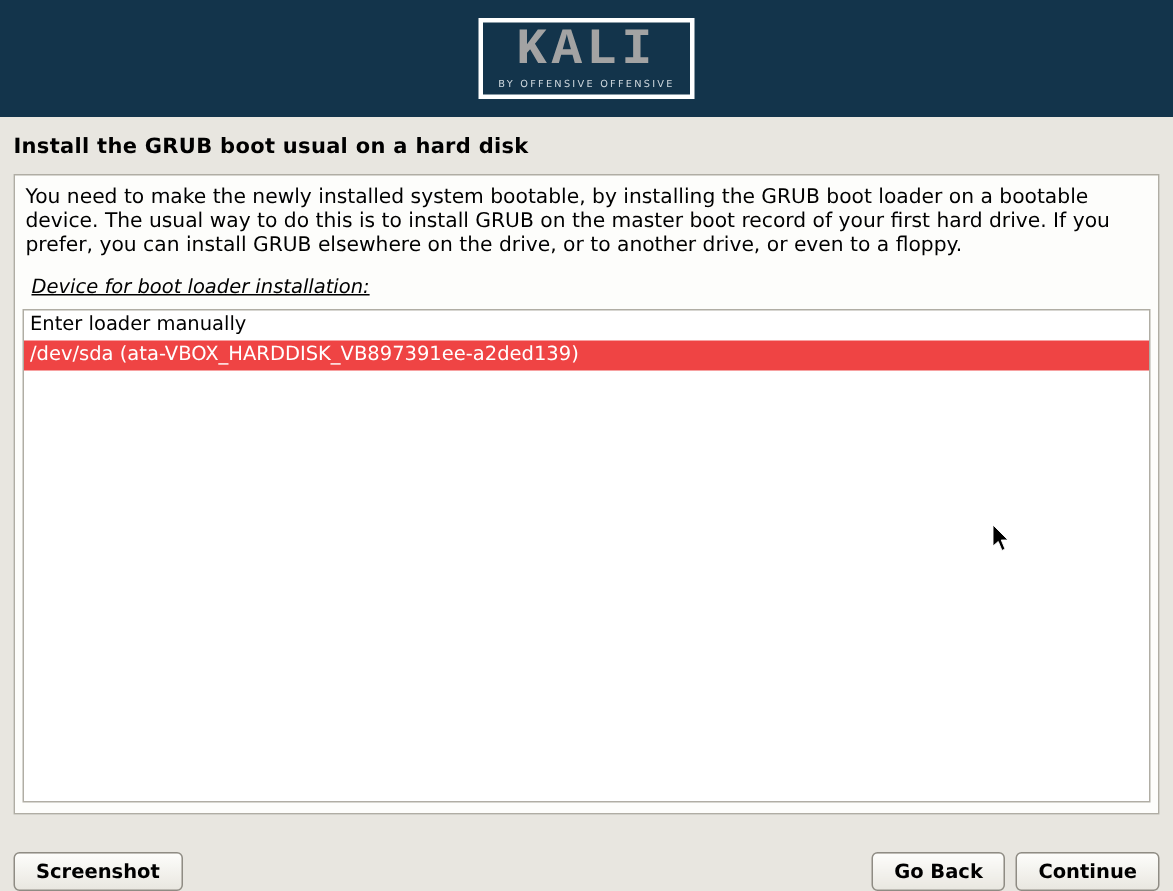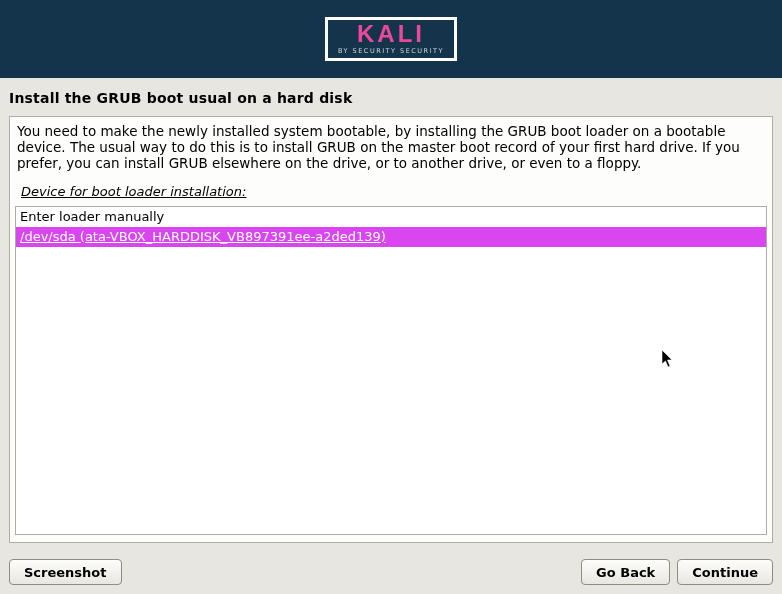--- a/index.html
+++ b/index.html
@@ -17,25 +17,25 @@
     align-items: center;
     justify-content: center;
   }
   .logo-box {
     border: 3px solid #fff;
     padding: 2px 10px 0 10px;
     text-align: center;
     line-height: 1;
   }
   .logo-main {
-    color: #ec4899;
+    color: #a3a3a3;
     font-weight: 700;
-    font-size: 24px;
+    font-size: 34px;
     letter-spacing: 3px;
-    font-family: Liberation Sans, sans-serif;
+    font-family: Liberation Mono, monospace;
   }
   .logo-sub {
     color: #cfd8de;
     font-size: 6.5px;
     letter-spacing: 1.5px;
     margin-top: 2px;
     padding-bottom: 3px;
   }
   .page-title {
     padding: 12px 9px 10px 9px;
@@ -71,32 +71,31 @@
     background: #fff;
     overflow: auto;
   }
   .list-item {
     padding: 2px 4px 3px 4px;
     font-size: 13px;
     cursor: default;
     white-space: nowrap;
   }
   .list-item.selected {
-    background: #d946ef;
+    background: #ef4444;
     color: #fff;
-    text-decoration: underline;
   }
   .button-bar {
     position: absolute;
     left: 0; right: 0;
     bottom: 0;
     height: 44px;
     padding: 0 9px;
     display: flex;
-    align-items: center;
+    align-items: flex-end;
   }
   .spacer { flex: 1; }
   button.ui {
     background: linear-gradient(#fdfdfb, #e9e7e0);
     border: 1px solid #8f8c84;
     border-radius: 4px;
     padding: 4px 14px;
     font-size: 13px;
     font-weight: 700;
     font-family: inherit;
@@ -113,21 +112,21 @@
     height: 18px;
     pointer-events: none;
   }
 </style>
 </head>
 <body>
 
 <div class="header">
   <div class="logo-box">
     <div class="logo-main">KALI</div>
-    <div class="logo-sub">BY SECURITY SECURITY</div>
+    <div class="logo-sub">BY OFFENSIVE OFFENSIVE</div>
   </div>
 </div>
 
 <div class="page-title">Install the GRUB boot usual on a hard disk</div>
 
 <div class="content">
   <div class="instructions">You need to make the newly installed system bootable, by installing the GRUB boot loader on a bootable device. The usual way to do this is to install GRUB on the master boot record of your first hard drive. If you prefer, you can install GRUB elsewhere on the drive, or to another drive, or even to a floppy.</div>
   <div class="subhead">Device for boot loader installation:</div>
   <div class="list" id="device-list">
       <div class="list-item">Enter loader manually</div>

